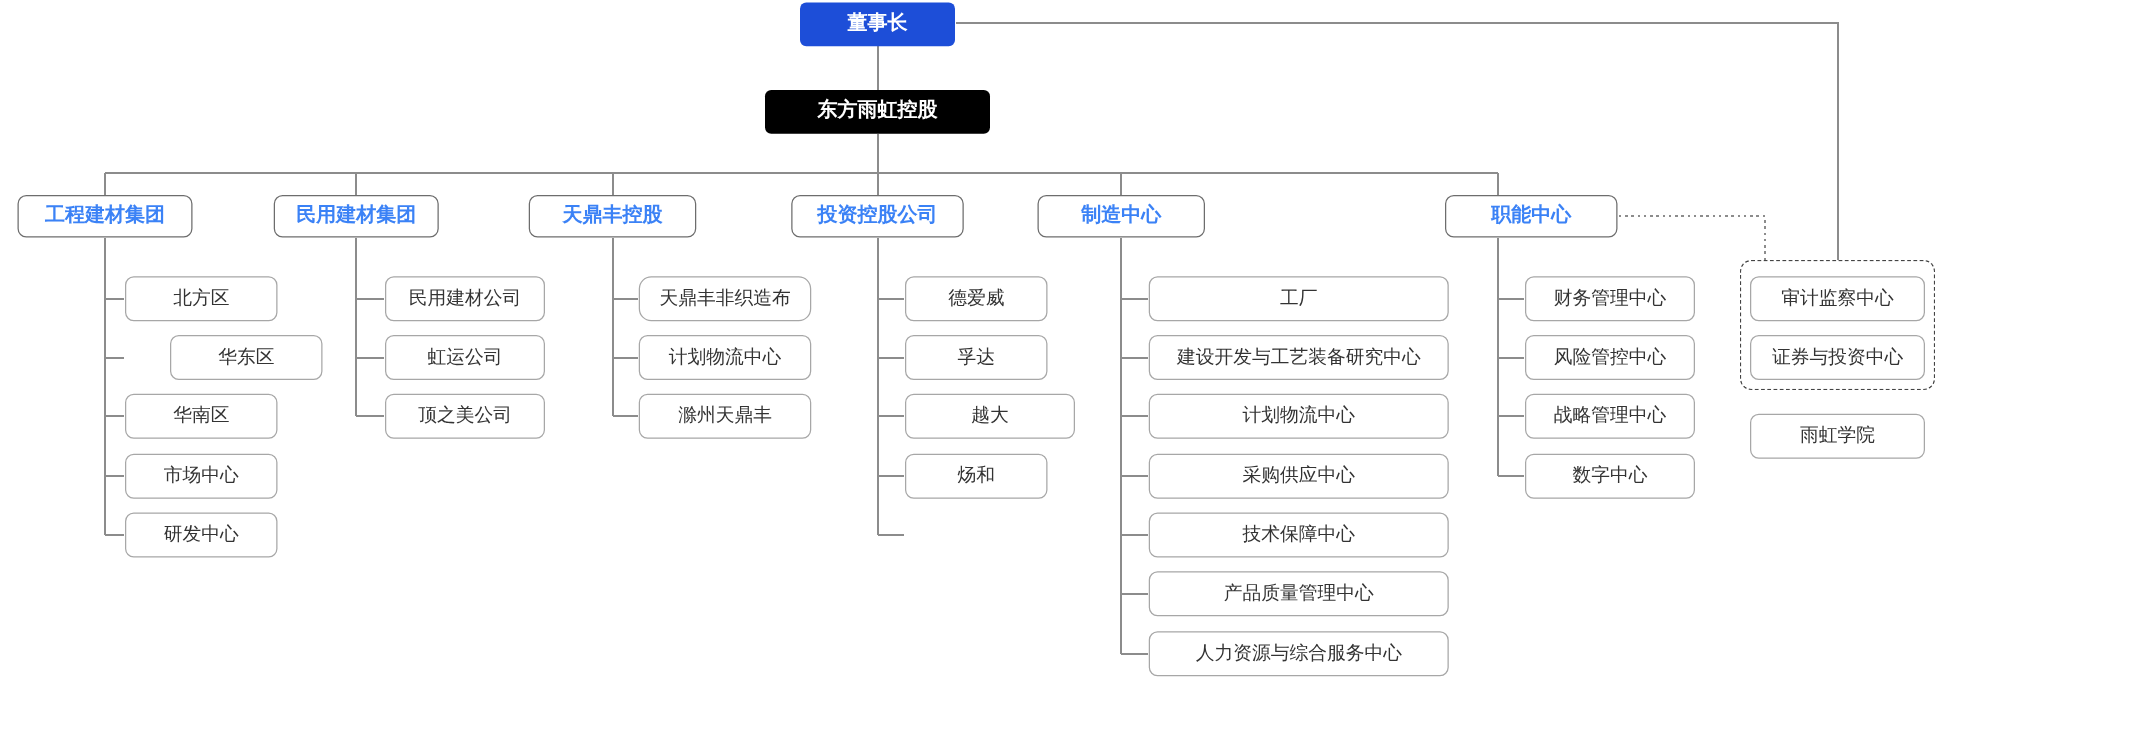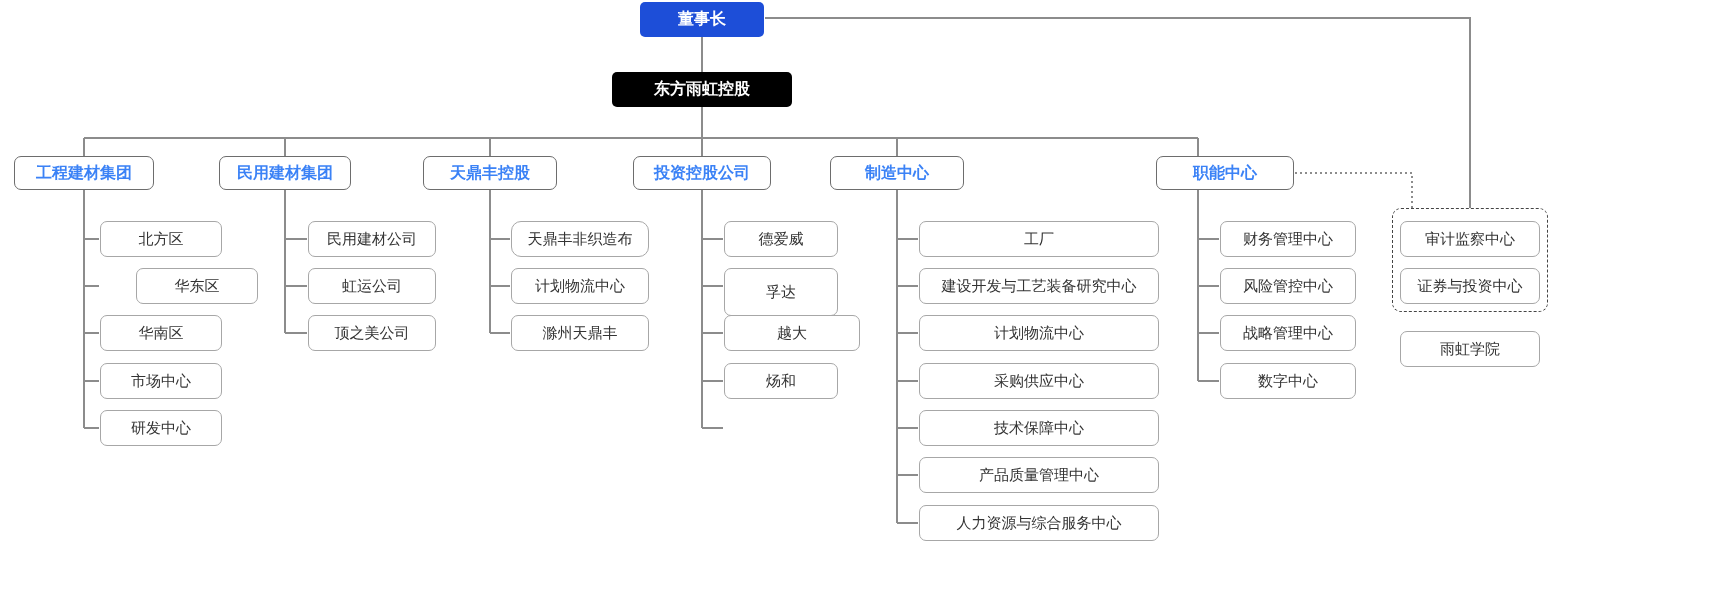--- a/index.html
+++ b/index.html
@@ -203,21 +203,21 @@
   <div class="node leaf" style="left:511px; top:268px; width:138px; height:36px;">
     <span>计划物流中心</span>
   </div>
   <div class="node leaf" style="left:511px; top:315px; width:138px; height:36px;">
     <span>滁州天鼎丰</span>
   </div>
 
   <div class="node leaf" style="left:724px; top:221px; width:114px; height:36px;">
     <span>德爱威</span>
   </div>
-  <div class="node leaf" style="left:724px; top:268px; width:114px; height:48px;">
+  <div class="node leaf" style="left:724px; top:268px; width:114px; height:36px;">
     <span>孚达</span>
   </div>
   <div class="node leaf" style="left:724px; top:315px; width:136px; height:36px;">
     <span>越大</span>
   </div>
   <div class="node leaf" style="left:724px; top:363px; width:114px; height:36px;">
     <span>炀和</span>
   </div>
 
   <div class="node leaf" style="left:919px; top:221px; width:240px; height:36px;">

